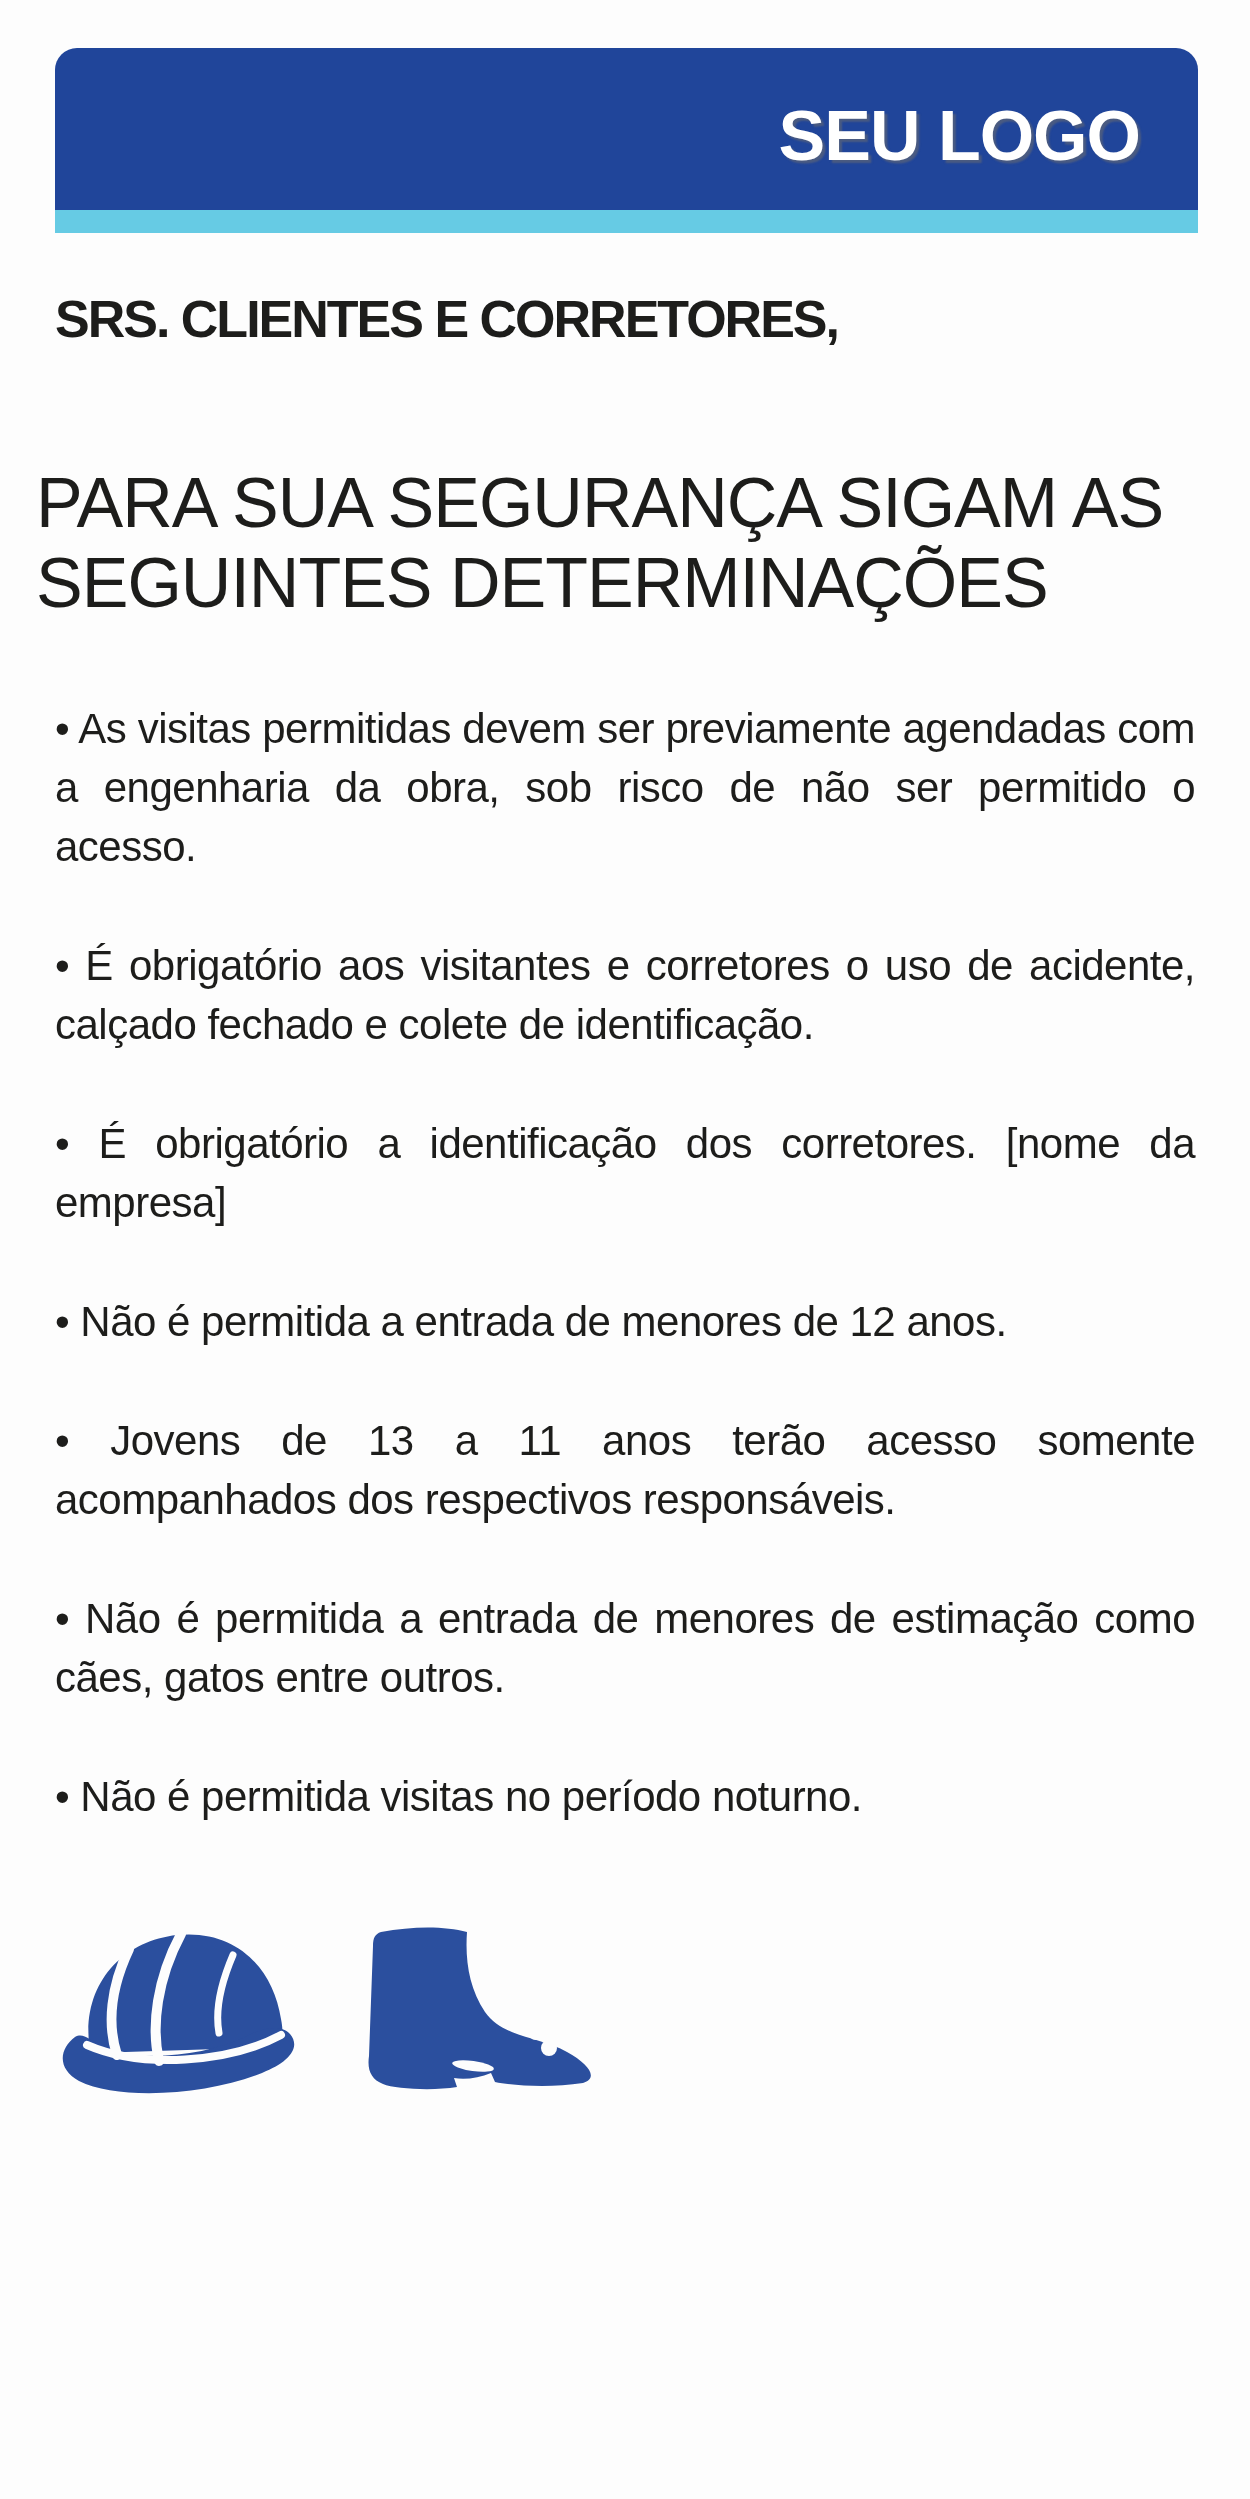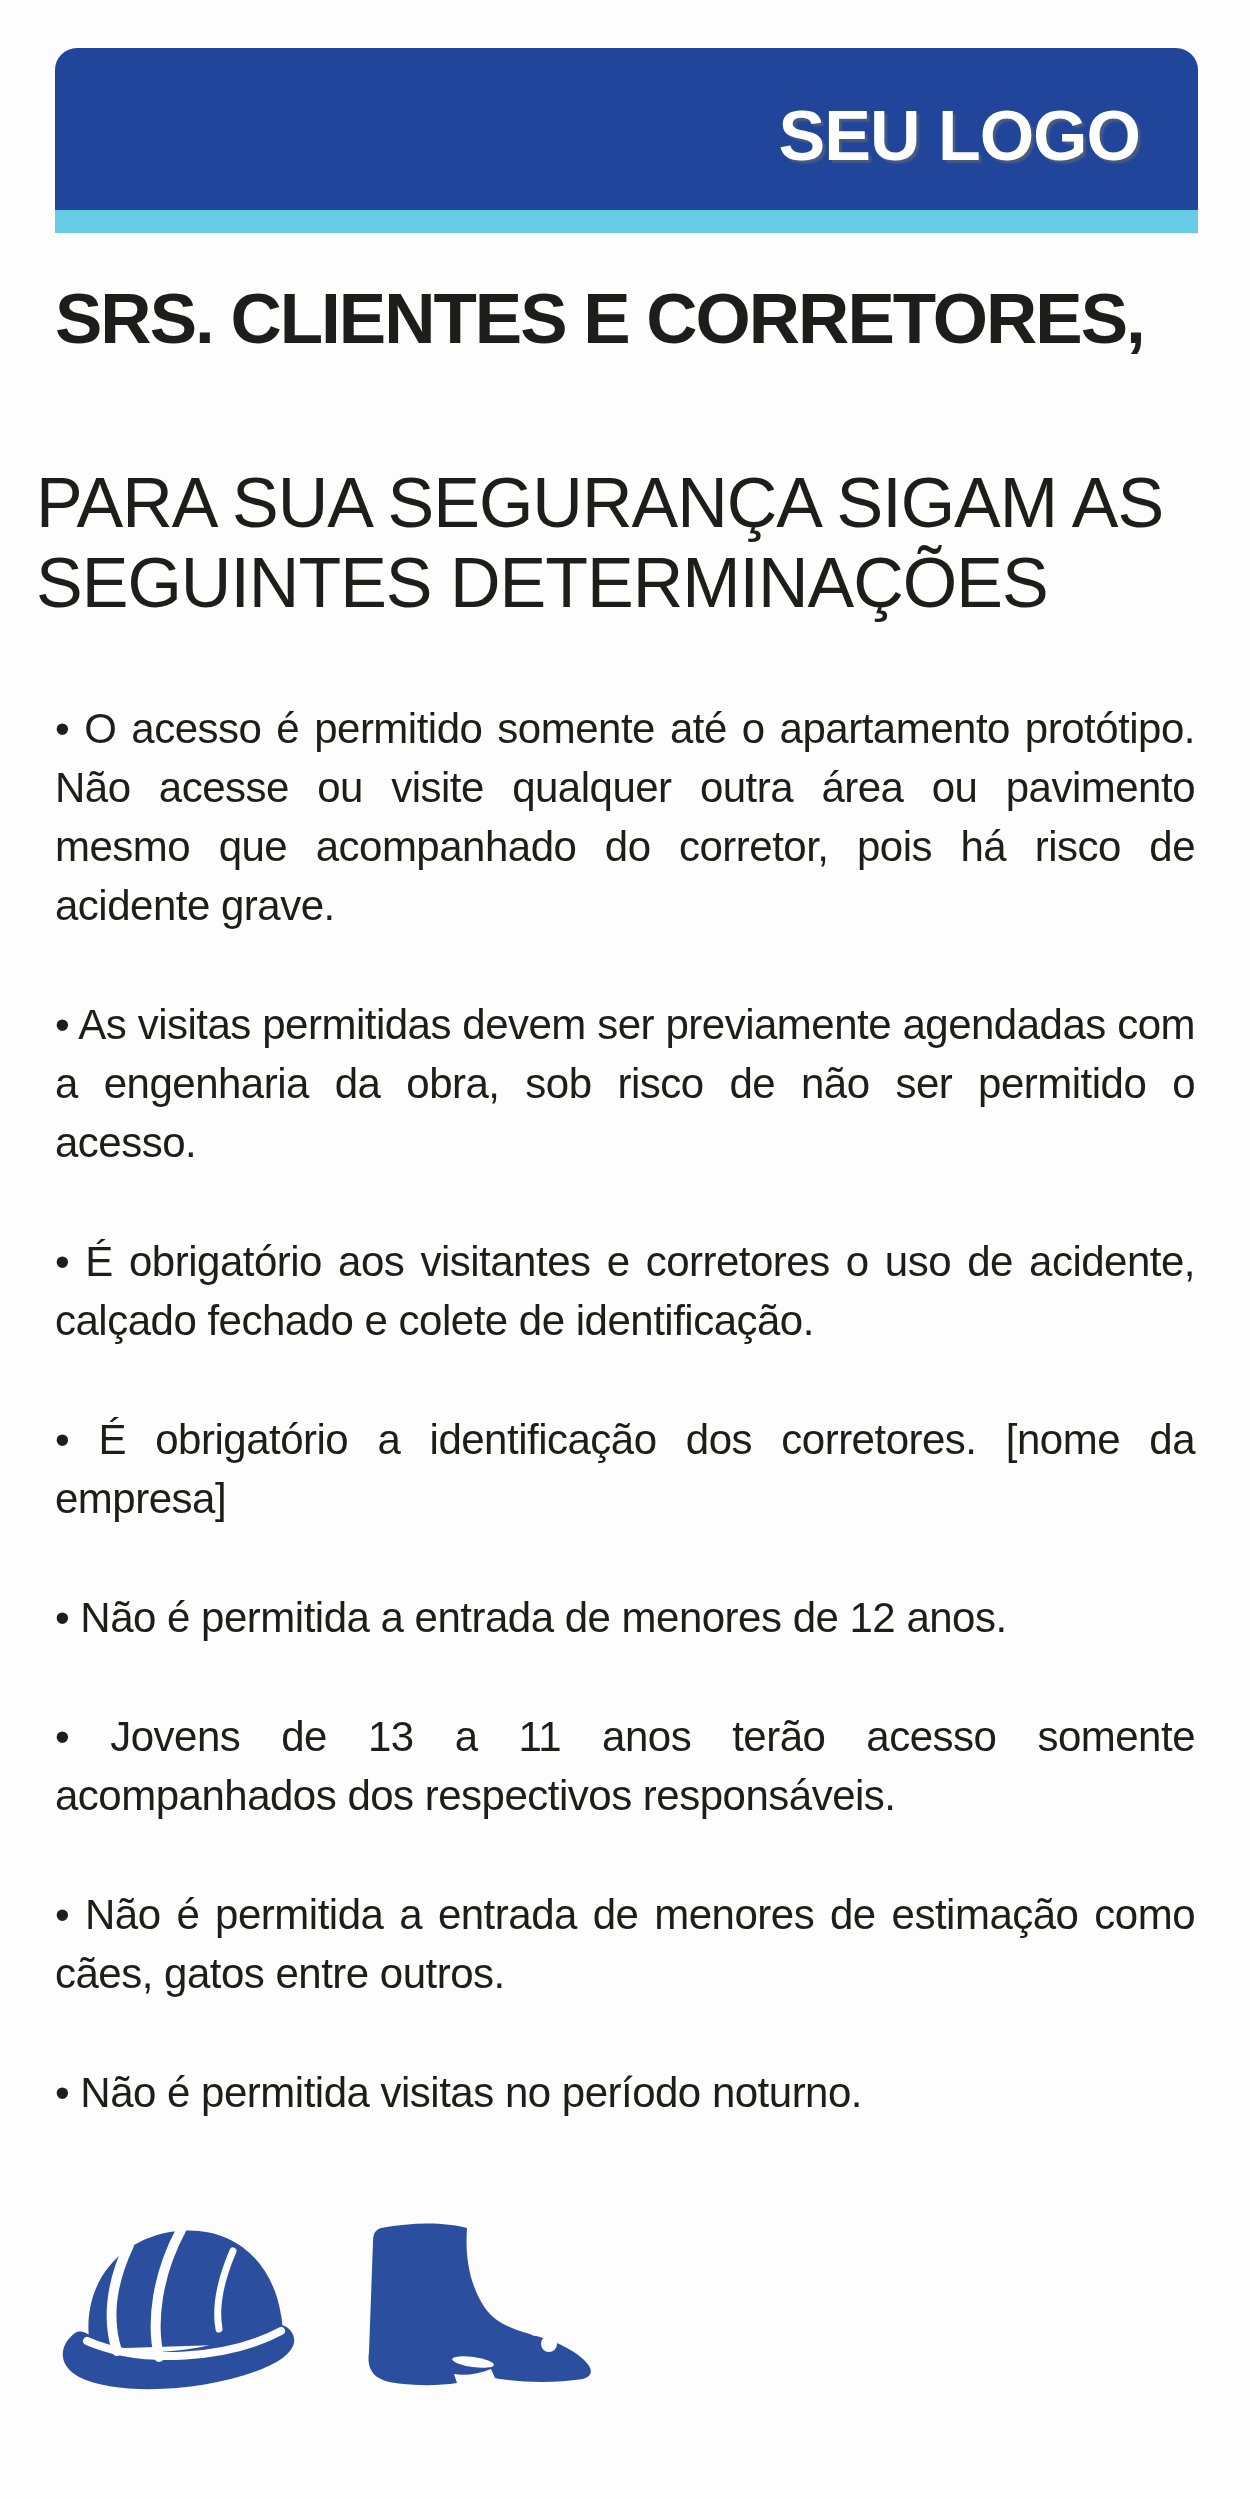--- a/index.html
+++ b/index.html
@@ -30,21 +30,21 @@
     text-shadow:3px 3px 2px rgba(110,110,110,0.55);
     padding-top:14px;
   }
   .stripe{
     margin:0 52px 0 55px;
     height:23px;
     background:var(--stripe-blue,#66cbe4);
   }
   h1.title{
     margin:48px 55px 0 55px;
-    font-size:71px;
+    font-size:52px;
     line-height:76px;
     font-weight:bold;
     letter-spacing:-2px;
   }
   h2.subtitle{
     margin:106px 55px 0 36px;
     font-size:70px;
     line-height:80px;
     font-weight:normal;
     letter-spacing:-1px;
@@ -77,21 +77,20 @@
   <div class="header">
     <div class="logo">SEU LOGO</div>
   </div>
   <div class="stripe"></div>
 
   <h1 class="title">SRS. CLIENTES E CORRETORES,</h1>
 
   <h2 class="subtitle">PARA SUA SEGURANÇA SIGAM AS SEGUINTES DETERMINAÇÕES</h2>
 
   <div class="bullets">
-    <p>• O acesso é permitido somente até o apartamento protótipo. Não acesse ou visite qualquer outra área ou pavimento mesmo que acompanhado do corretor, pois há risco de acidente grave.</p>
     <p>• As visitas permitidas devem ser previamente agendadas com a engenharia da obra, sob risco de não ser permitido o acesso.</p>
     <p>• É obrigatório aos visitantes e corretores o uso de acidente, calçado fechado e colete de identificação.</p>
     <p>• É obrigatório a identificação dos corretores. [nome da empresa]</p>
     <p>• Não é permitida a entrada de menores de 12 anos.</p>
     <p>• Jovens de 13 a 11 anos terão acesso somente acompanhados dos respectivos responsáveis.</p>
     <p>• Não é permitida a entrada de menores de estimação como cães, gatos entre outros.</p>
     <p>• Não é permitida visitas no período noturno.</p>
   </div>
 
   <div class="icons">

